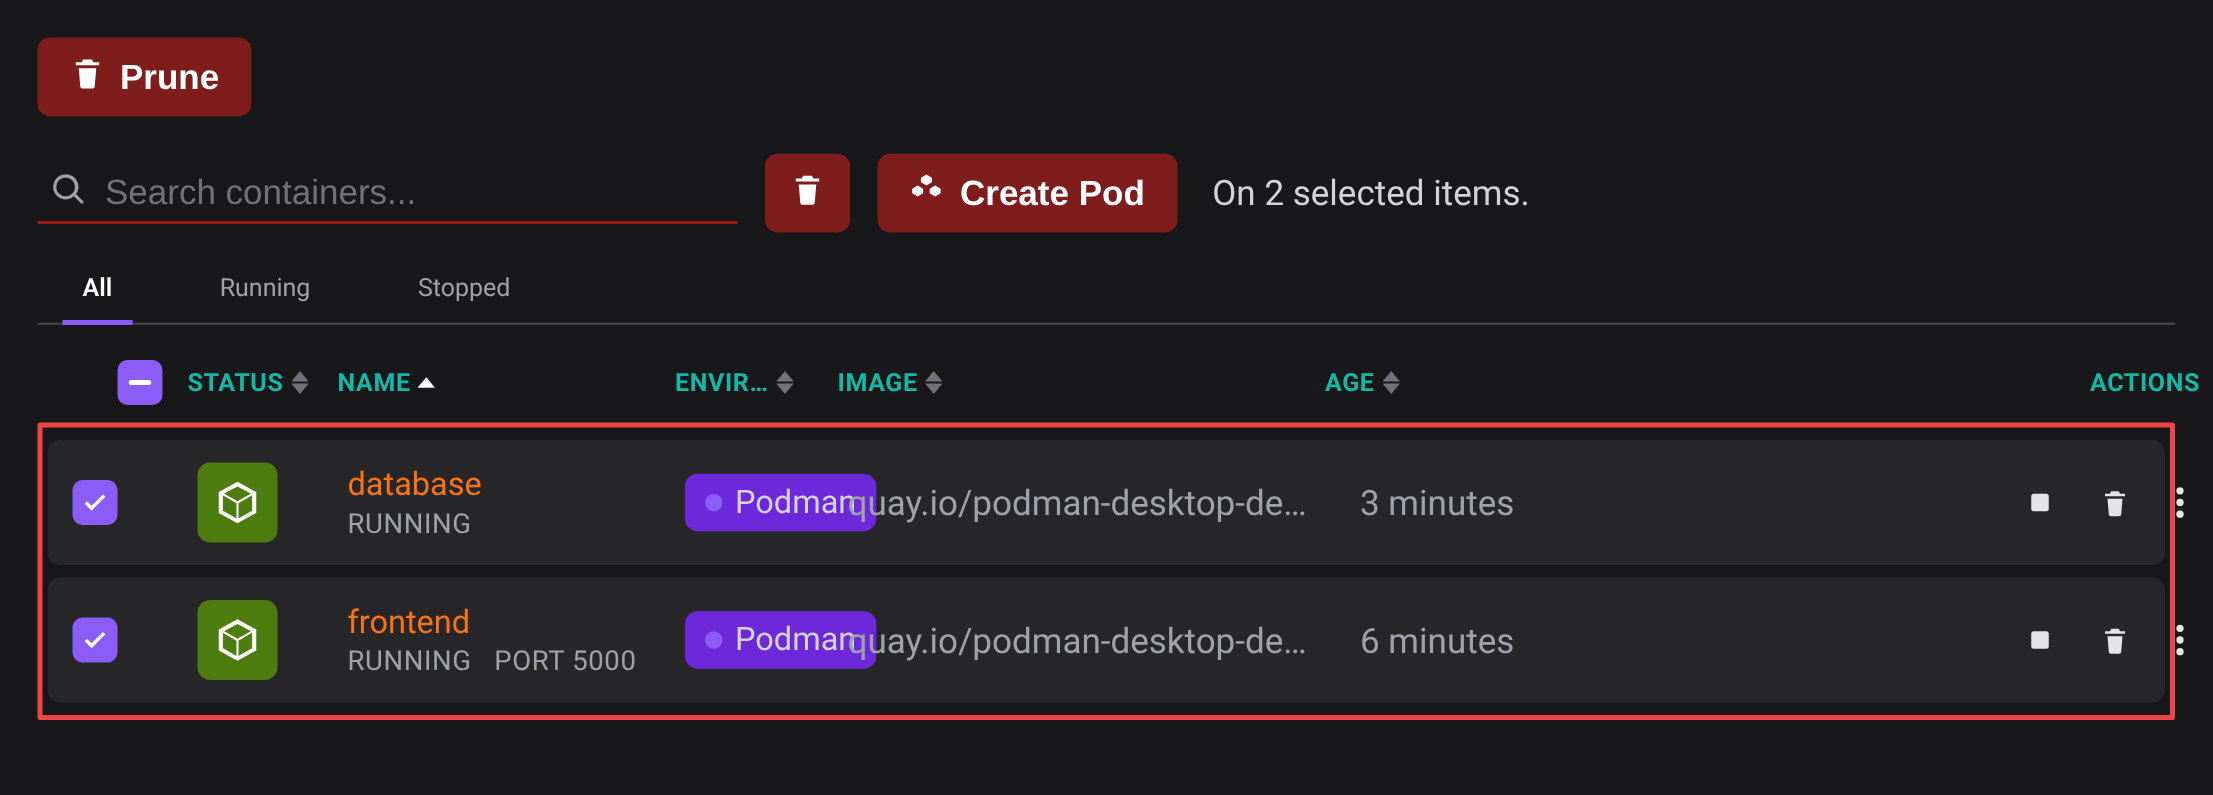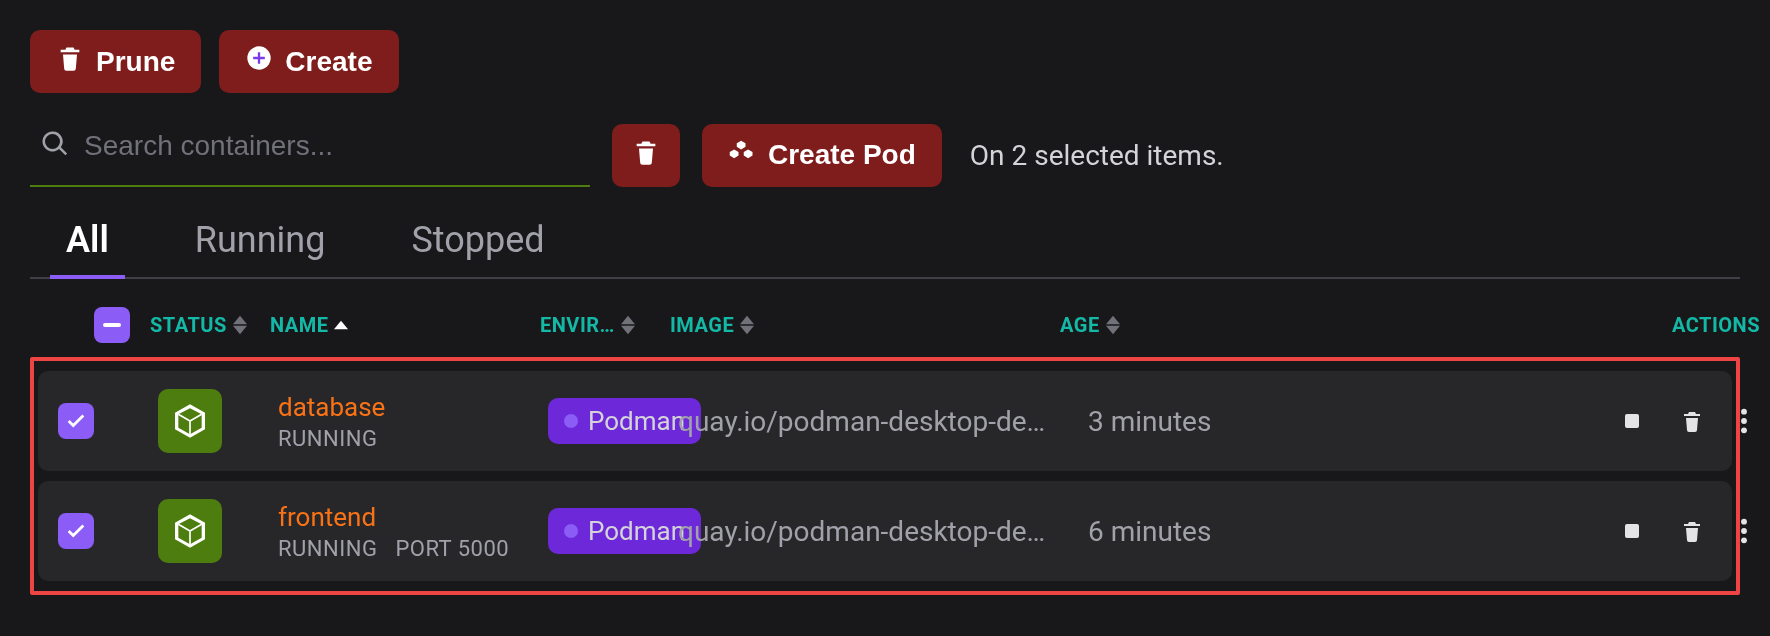--- a/index.html
+++ b/index.html
@@ -47,22 +47,22 @@
   .toolbar-row {
     display: flex;
     align-items: center;
     gap: 22px;
     margin-bottom: 22px;
   }
   .search-wrap {
     display: flex;
     align-items: center;
     gap: 14px;
-    border-bottom: 2px solid #4d7c0f;
-    padding: 6px 0 22px 10px;
+    border-bottom: 2px solid #b91c1c;
+    padding: 6px 0 6px 10px;
     width: 560px;
   }
   .search-wrap svg { width: 30px; height: 30px; fill: #a1a1aa; }
   .search-input {
     background: transparent;
     border: none;
     outline: none;
     color: #e4e4e7;
     font-size: 28px;
     width: 100%;
@@ -73,21 +73,21 @@
     color: #d4d4d8;
     margin-left: 6px;
   }
   .tabs {
     display: flex;
     gap: 54px;
     border-bottom: 2px solid #3f3f46;
     padding-left: 20px;
   }
   .tab {
-    font-size: 36px;
+    font-size: 20px;
     color: #a1a1aa;
     padding: 10px 16px 14px 16px;
     cursor: pointer;
     border-bottom: 4px solid transparent;
     margin-bottom: -2px;
   }
   .tab.active {
     color: #fff;
     font-weight: 600;
     border-bottom-color: #8b5cf6;
@@ -170,29 +170,20 @@
 <div class="page">
   <div class="header-row">
     <div class="header-actions">
       <button class="btn">
         <span>
           <svg viewBox="0 0 24 24">
               <path d="M9 3h6l1 2h4v2H4V5h4l1-2zm-3 6h12l-1 12a2 2 0 0 1-2 2H9a2 2 0 0 1-2-2L6 9z"></path>
             </svg>
         </span>
         <span>Prune</span>
-      </button>
-      <button class="btn">
-        <span>
-          <svg viewBox="0 0 24 24">
-              <circle cx="12" cy="12" r="10"></circle>
-              <path d="M11 7h2v10h-2z M7 11h10v2H7z" fill="#7c3aed"></path>
-            </svg>
-        </span>
-        <span>Create</span>
       </button>
     </div>
   </div>
 
   <div class="toolbar-row">
     <div class="search-wrap">
       <span>
         <svg viewBox="0 0 24 24">
             <path d="M10 2a8 8 0 105.3 14l5 5 1.4-1.4-5-5A8 8 0 0010 2zm0 2a6 6 0 110 12 6 6 0 010-12z"></path>
           </svg>

